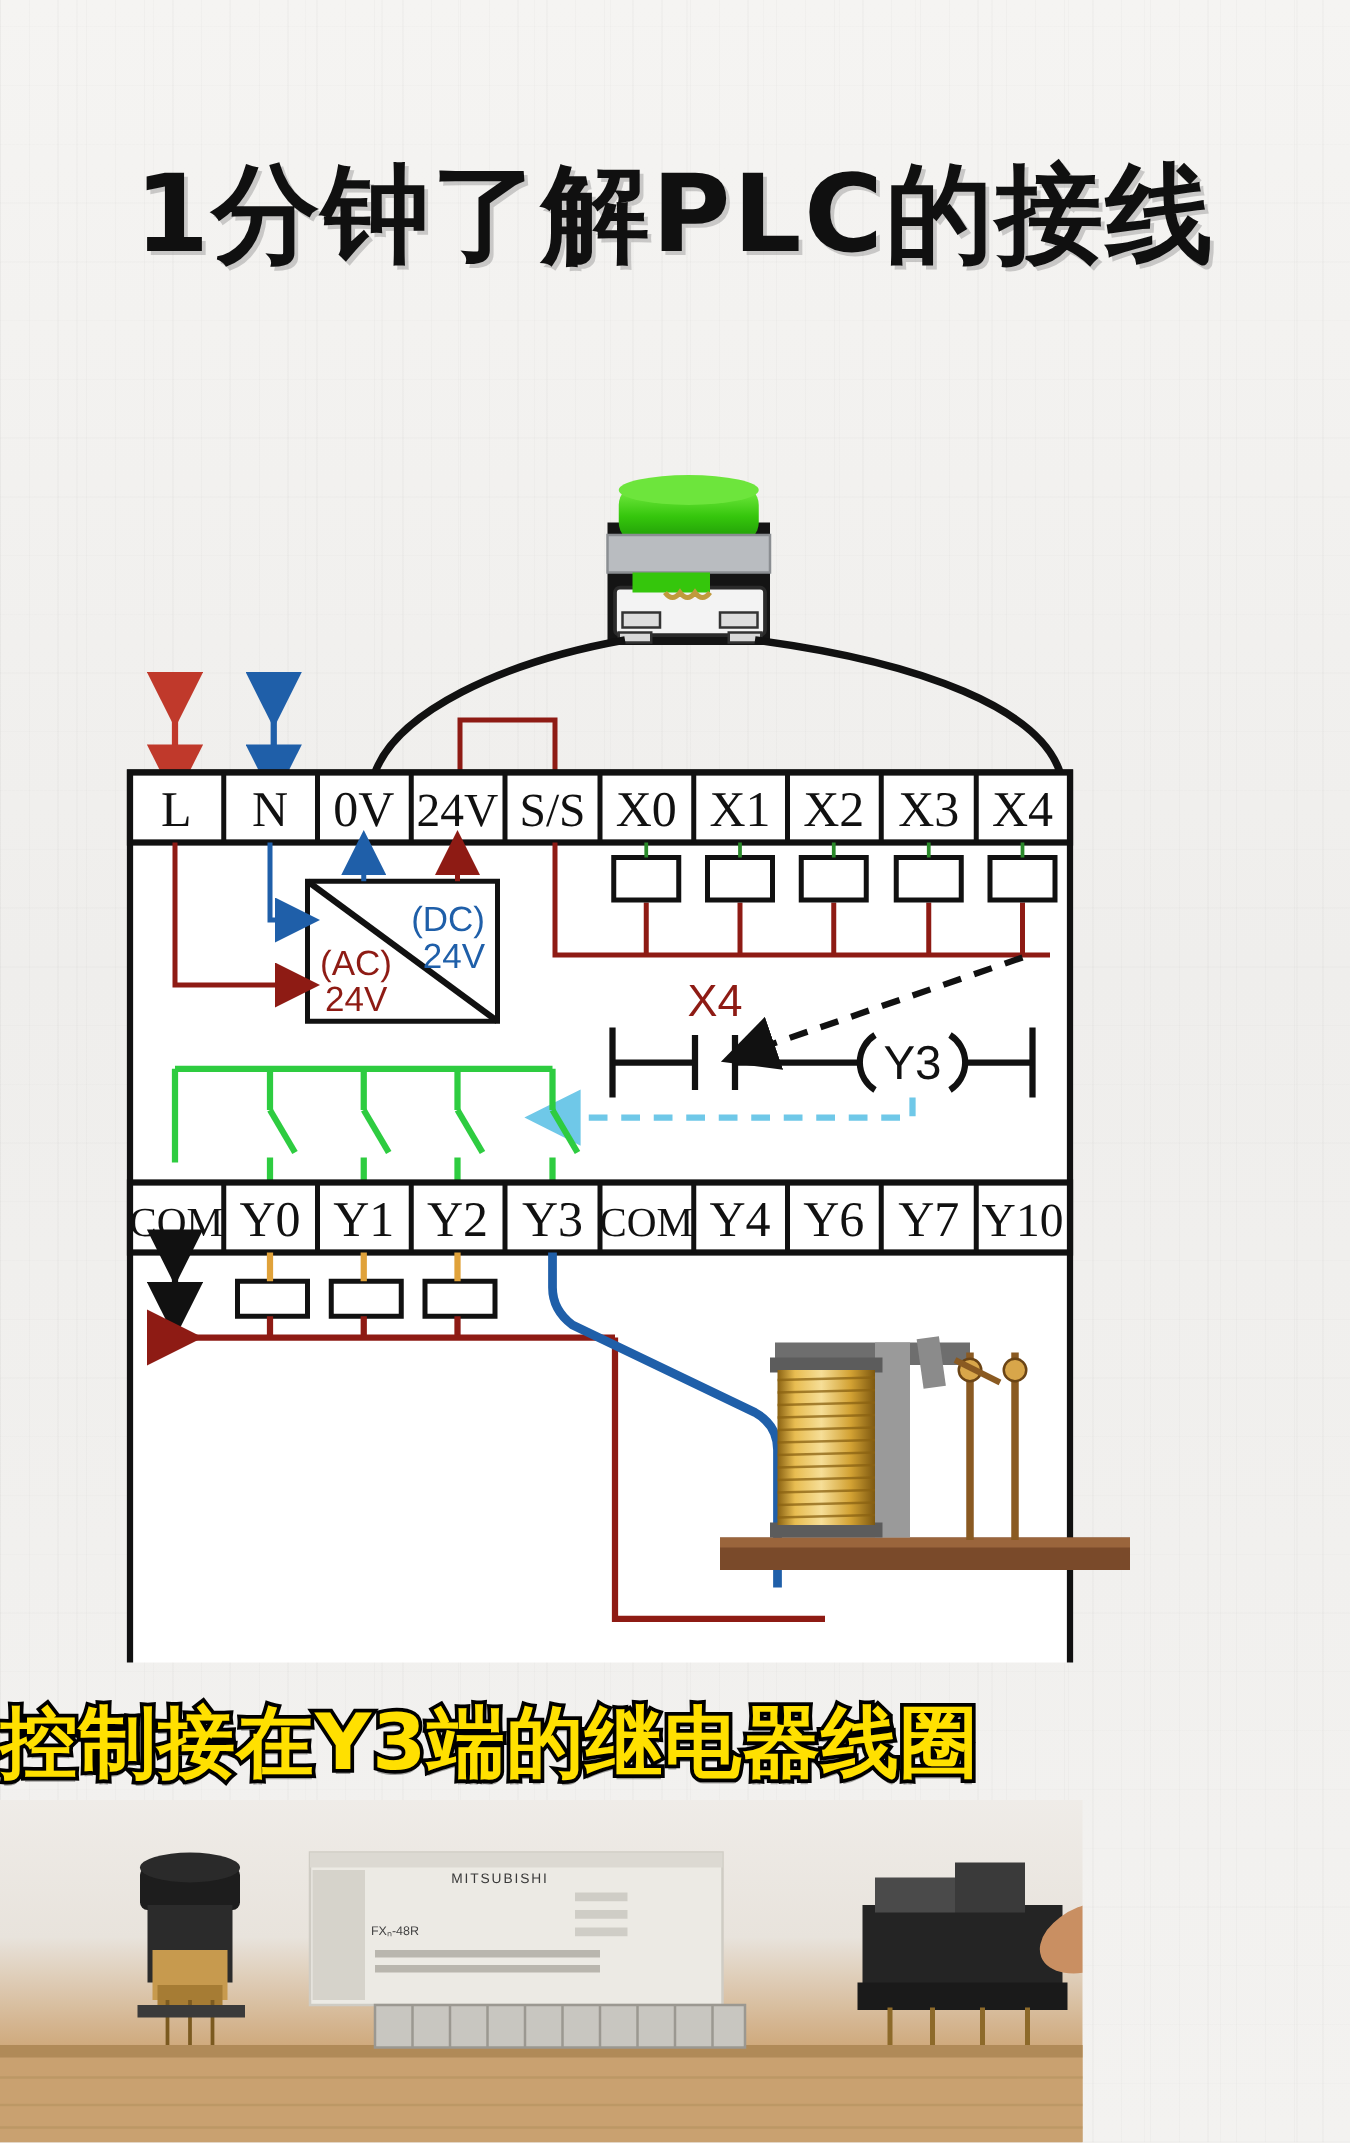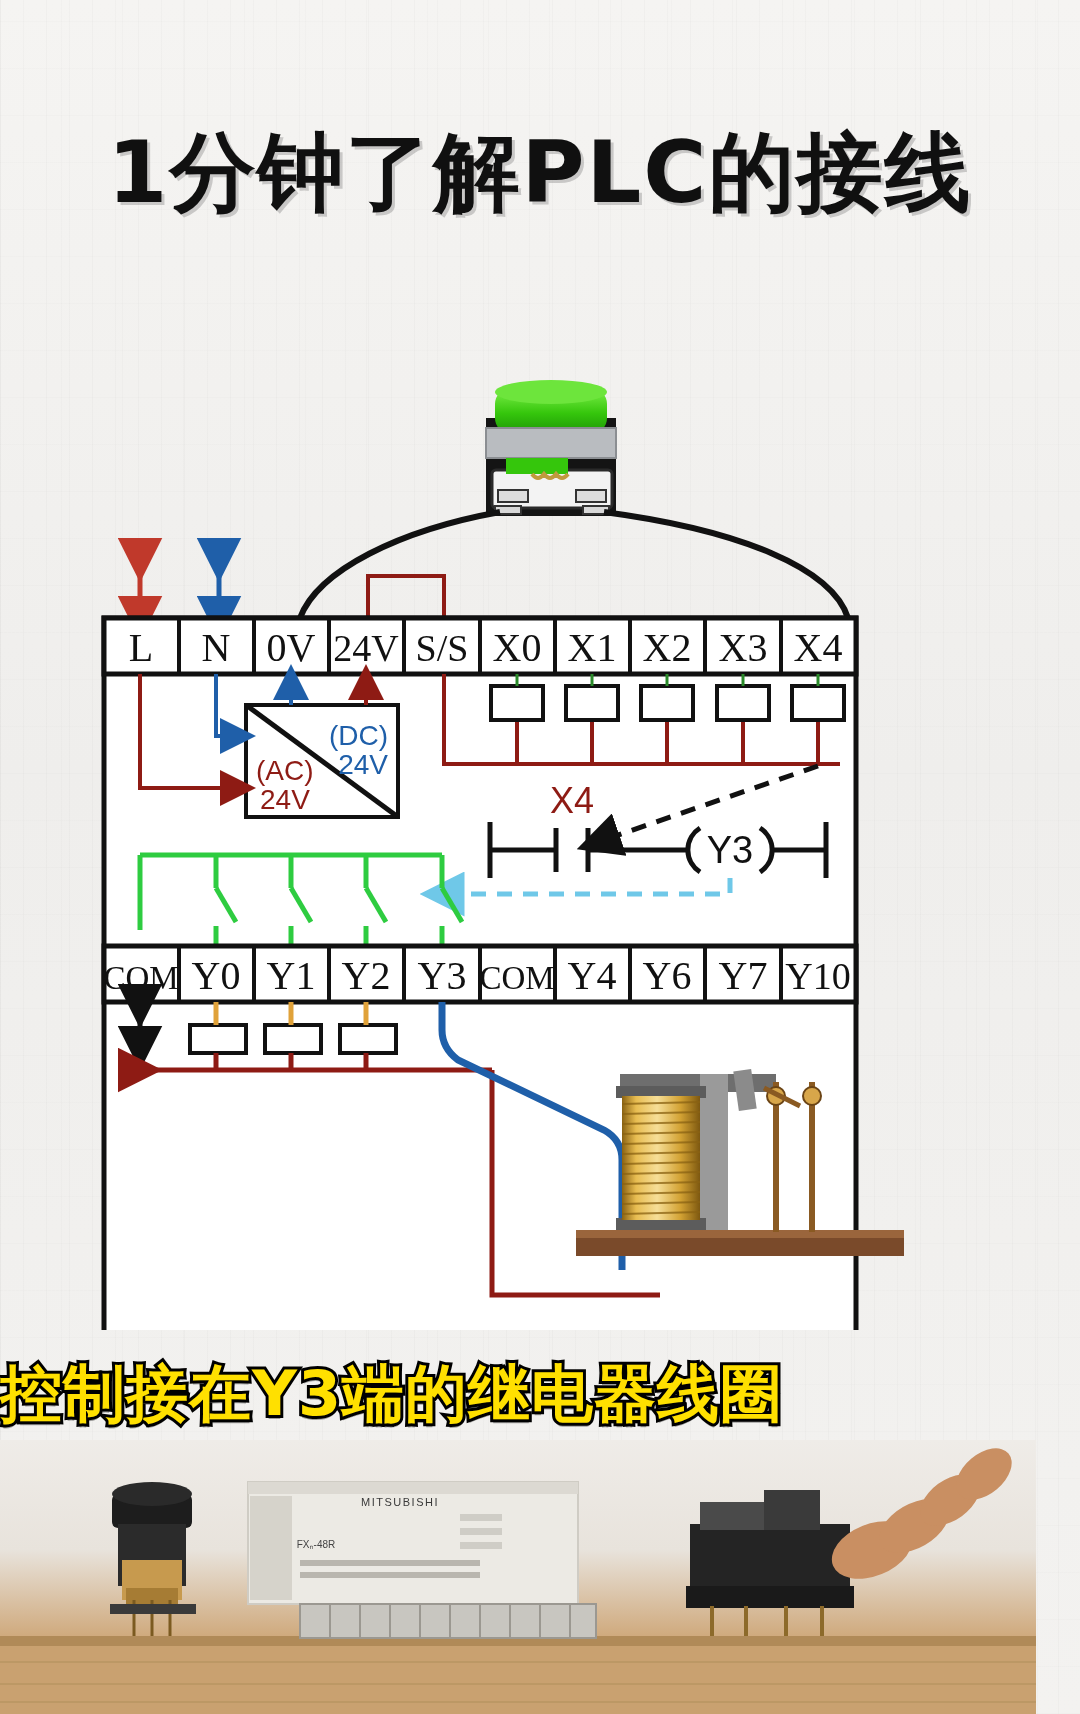--- a/index.html
+++ b/index.html
@@ -51,21 +51,21 @@
     font-size:62px;
     color:#FFE000;
     letter-spacing:1px;
     -webkit-text-stroke:6px #000;
     paint-order: stroke fill;
     text-shadow: 0 4px 0 rgba(0,0,0,.35);
   }
 
   
   #photostrip {
-    position:absolute; left:0; top:1440px; width:1036px; height:274px;
+    position:absolute; left:0; top:1440px; width:866px; height:274px;
     z-index:4; overflow:hidden;
     background:linear-gradient(180deg,#efece8 0%,#e8e3dc 40%, #cfa97c 72%, #c29a6b 100%);
   }
 </style>
 </head>
 <body>
 
 <div id="page"></div>
 
 <div id="title">

